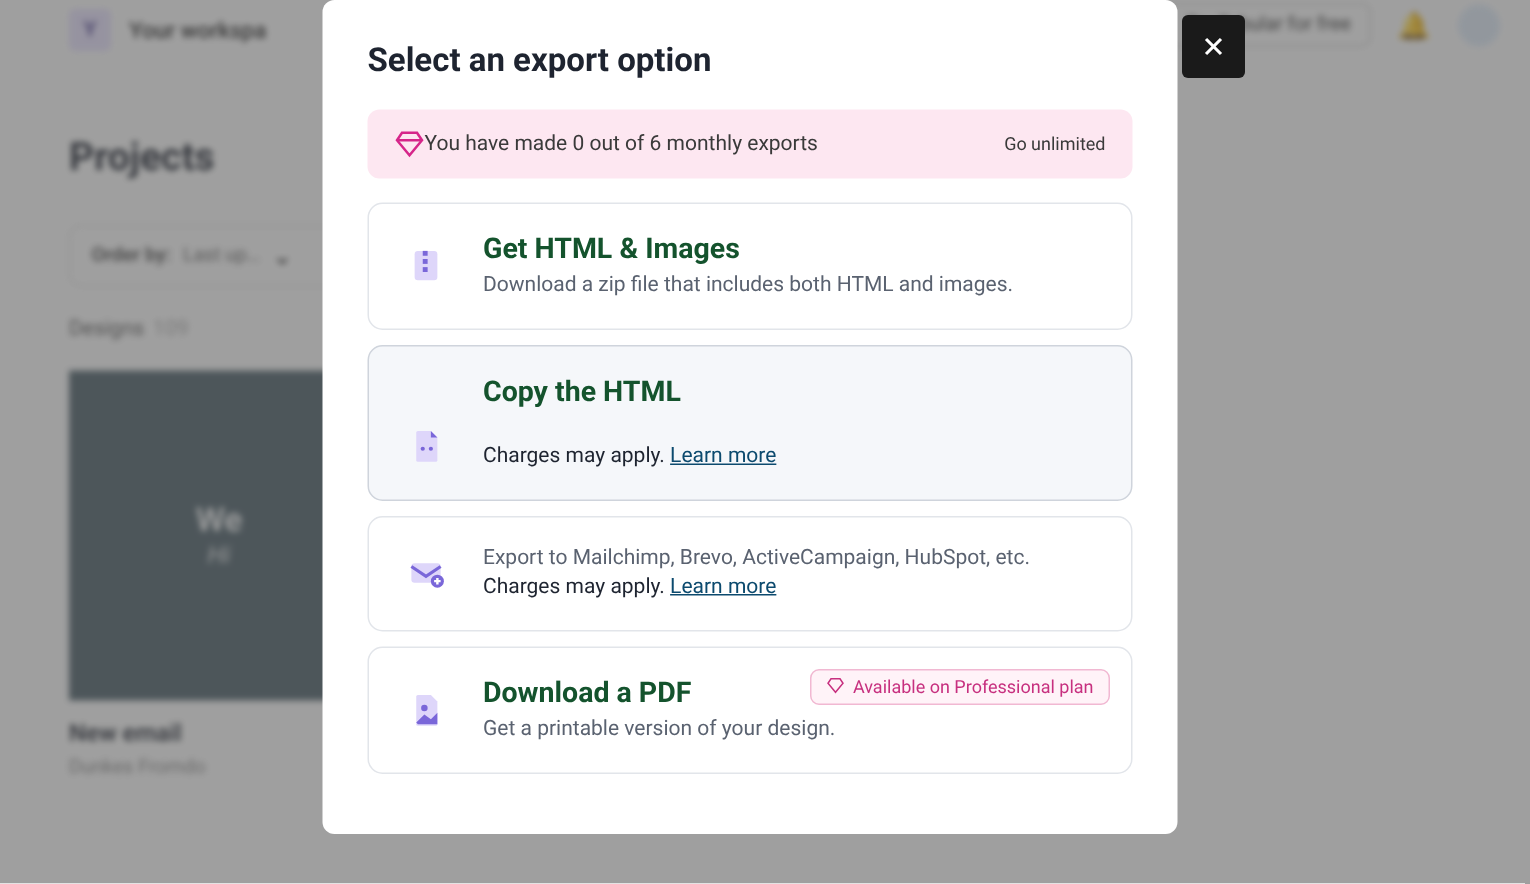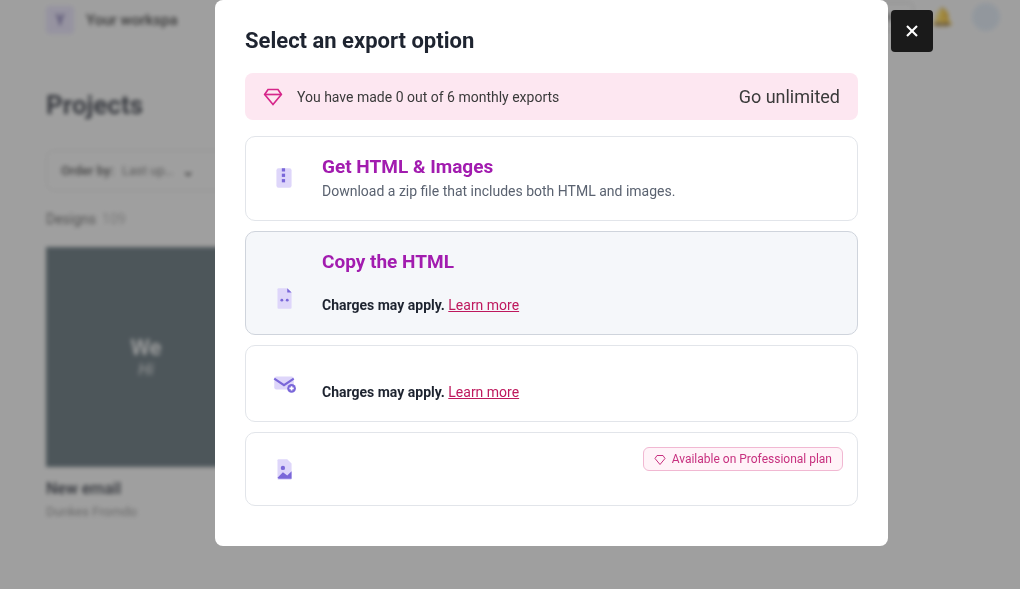--- a/index.html
+++ b/index.html
@@ -21,41 +21,41 @@
 .bg-card-title { font-size: 16px; font-weight: 600; color: #1e2430; margin-top: 12px; }
 .bg-card-sub { font-size: 13px; color: #888; margin-top: 6px; }
 
 .bg-right { position: absolute; top: 2px; right: 20px; display: flex; align-items: center; gap: 18px; }
 .bg-btn { border: 1px solid #ccc; padding: 6px 12px; border-radius: 6px; font-size: 13px; color: #333; }
 
 
 .overlay { position: absolute; inset: 0; background: rgba(50,50,50,0.45); }
 
 
-.modal { position: absolute; left: 215px; top: 0; width: 673px; background: #fff; border-radius: 8px; padding: 28px 30px 30px 30px; }
+.modal { position: absolute; left: 215px; top: 0; width: 570px; background: #fff; border-radius: 8px; padding: 28px 30px 30px 30px; }
 .modal-close { position: absolute; top: 10px; right: -45px; width: 42px; height: 42px; background: #1a1a1a; color: #fff; display: flex; align-items: center; justify-content: center; border-radius: 4px; cursor: pointer; }
 .modal-close svg { width: 20px; height: 20px; }
 .modal-title { font-size: 22px; font-weight: 700; color: #1e2430; margin-bottom: 20px; }
 
-.quota-bar { background: #fde7f1; border-radius: 8px; padding: 13px 18px; display: flex; align-items: center; gap: 14px; margin-bottom: 16px; }
+.quota-bar { background: #fde7f1; border-radius: 8px; padding: 13px 18px; display: flex; align-items: center; gap: 0; margin-bottom: 16px; }
 .quota-text { flex: 1; font-size: 14px; color: #3a3a3a; }
-.quota-link { font-size: 18px; color: #3a3a3a; cursor: pointer; }
+.quota-link { font-size: 12px; color: #3a3a3a; cursor: pointer; }
 .diamond-icon { width: 20px; height: 20px; color: #d6268a; }
 
 .option { border: 1px solid #e2e5ea; border-radius: 10px; padding: 18px 20px; display: flex; gap: 20px; margin-bottom: 10px; cursor: pointer; position: relative; align-items: center; }
 .option.selected { background: #f5f7fa; border-color: #cfd4dc; align-items: flex-end; }
 .opt-icon { width: 36px; height: 36px; display: flex; align-items: center; justify-content: center; flex-shrink: 0; }
 .opt-icon svg { width: 26px; height: 26px; }
 .opt-body { flex: 1; }
-.opt-title { font-size: 19px; font-weight: 700; color: #a21caf; margin-bottom: 4px; }
+.opt-title { font-size: 19px; font-weight: 700; color: #14532d; margin-bottom: 4px; }
 .opt-desc { font-size: 14px; color: #5a6270; line-height: 1.4; }
-.opt-desc strong { font-weight: 700; color: #1e2430; }
-.learn-link { color: #be185d; text-decoration: underline; cursor: pointer; }
+.opt-desc strong { font-weight: 400; color: #1e2430; }
+.learn-link { color: #0c4a6e; text-decoration: underline; cursor: pointer; }
 
-.pro-badge { position: absolute; top: 14px; right: 14px; border: 1px solid #f1b8d2; background: #fff3f8; color: #c7307f; font-size: 12px; padding: 4px 10px; border-radius: 6px; display: flex; align-items: flex-end; gap: 6px; }
+.pro-badge { position: absolute; top: 14px; right: 14px; border: 1px solid #f1b8d2; background: #fff3f8; color: #c7307f; font-size: 12px; padding: 4px 10px; border-radius: 6px; display: flex; align-items: flex-start; gap: 6px; }
 .pro-badge svg { width: 12px; height: 12px; }
 </style>
 </head>
 <body>
 
 <div class="bg">
   <div class="bg-header">
     <div class="ws-badge">Y</div>
     <div class="ws-name">Your workspa</div>
   </div>
@@ -145,35 +145,39 @@
     <div class="opt-icon">
       <svg viewBox="0 0 24 24">
           <rect x="3" y="6" width="18" height="12" rx="2" fill="#ded6fa"></rect>
           <path d="M3 8l9 6 9-6" stroke="#7a67d9" stroke-width="2" fill="none"></path>
           <circle cx="19" cy="17" r="4" fill="#7a67d9"></circle>
           <path d="M19 15v4m-2-2h4" stroke="#fff" stroke-width="1.5"></path>
         </svg>
     </div>
     <div class="opt-body">
       <div class="opt-desc">
-        <br>
+        <span>Export to Mailchimp, Brevo, ActiveCampaign, HubSpot, etc.</span><br>
         <strong>Charges may apply.</strong>
         <span class="learn-link">Learn more</span>
       </div>
     </div>
   </div>
 
   <div class="option">
     <div class="pro-badge">
       <svg viewBox="0 0 24 24" fill="none" stroke="currentColor" stroke-width="2">
           <path d="M6 3h12l4 6-10 12L2 9l4-6z"></path>
         </svg>
       <span>Available on Professional plan</span>
     </div>
     <div class="opt-icon">
       <svg viewBox="0 0 24 24">
           <path d="M7 3h8l4 4v14a1 1 0 0 1-1 1H7a1 1 0 0 1-1-1V4a1 1 0 0 1 1-1z" fill="#ded6fa"></path>
           <circle cx="11" cy="11" r="2" fill="#7a67d9"></circle>
           <path d="M6 20l5-5 4 3 4-4v7H7z" fill="#7a67d9"></path>
         </svg>
     </div>
+    <div class="opt-body">
+      <div class="opt-title">Download a PDF</div>
+      <div class="opt-desc">Get a printable version of your design.</div>
+    </div>
   </div>
 </div>
 
 </body></html>

